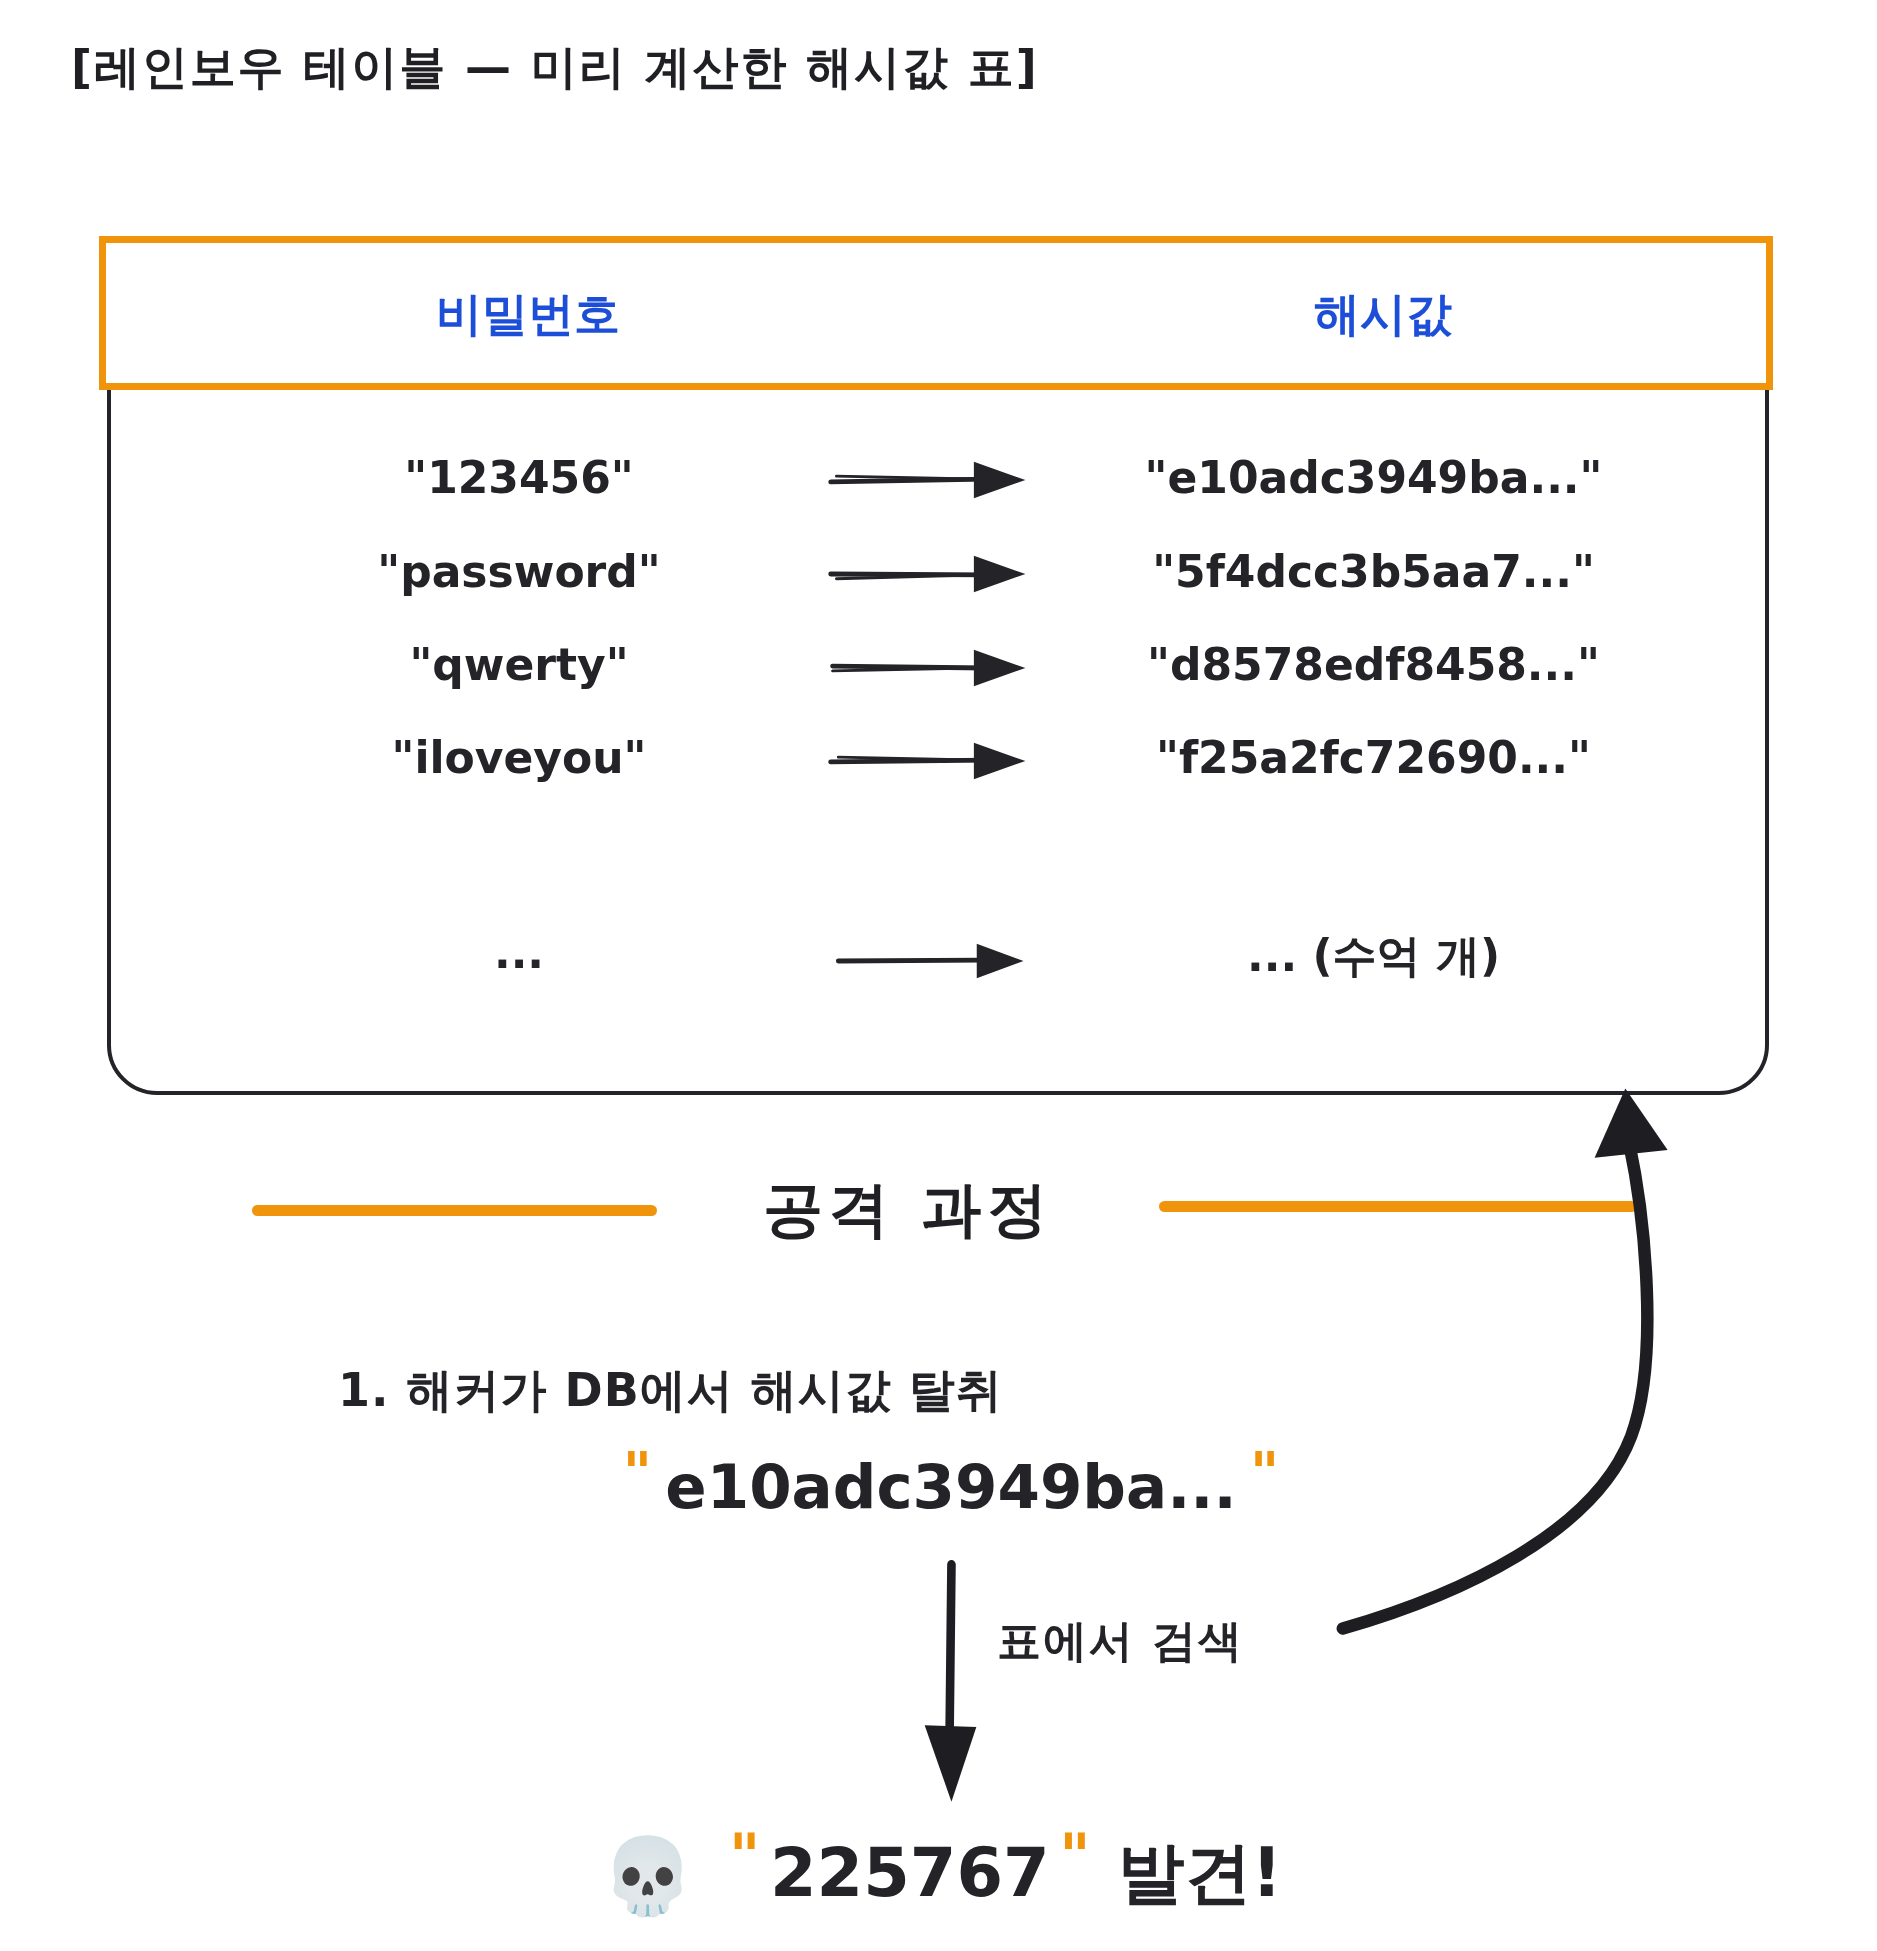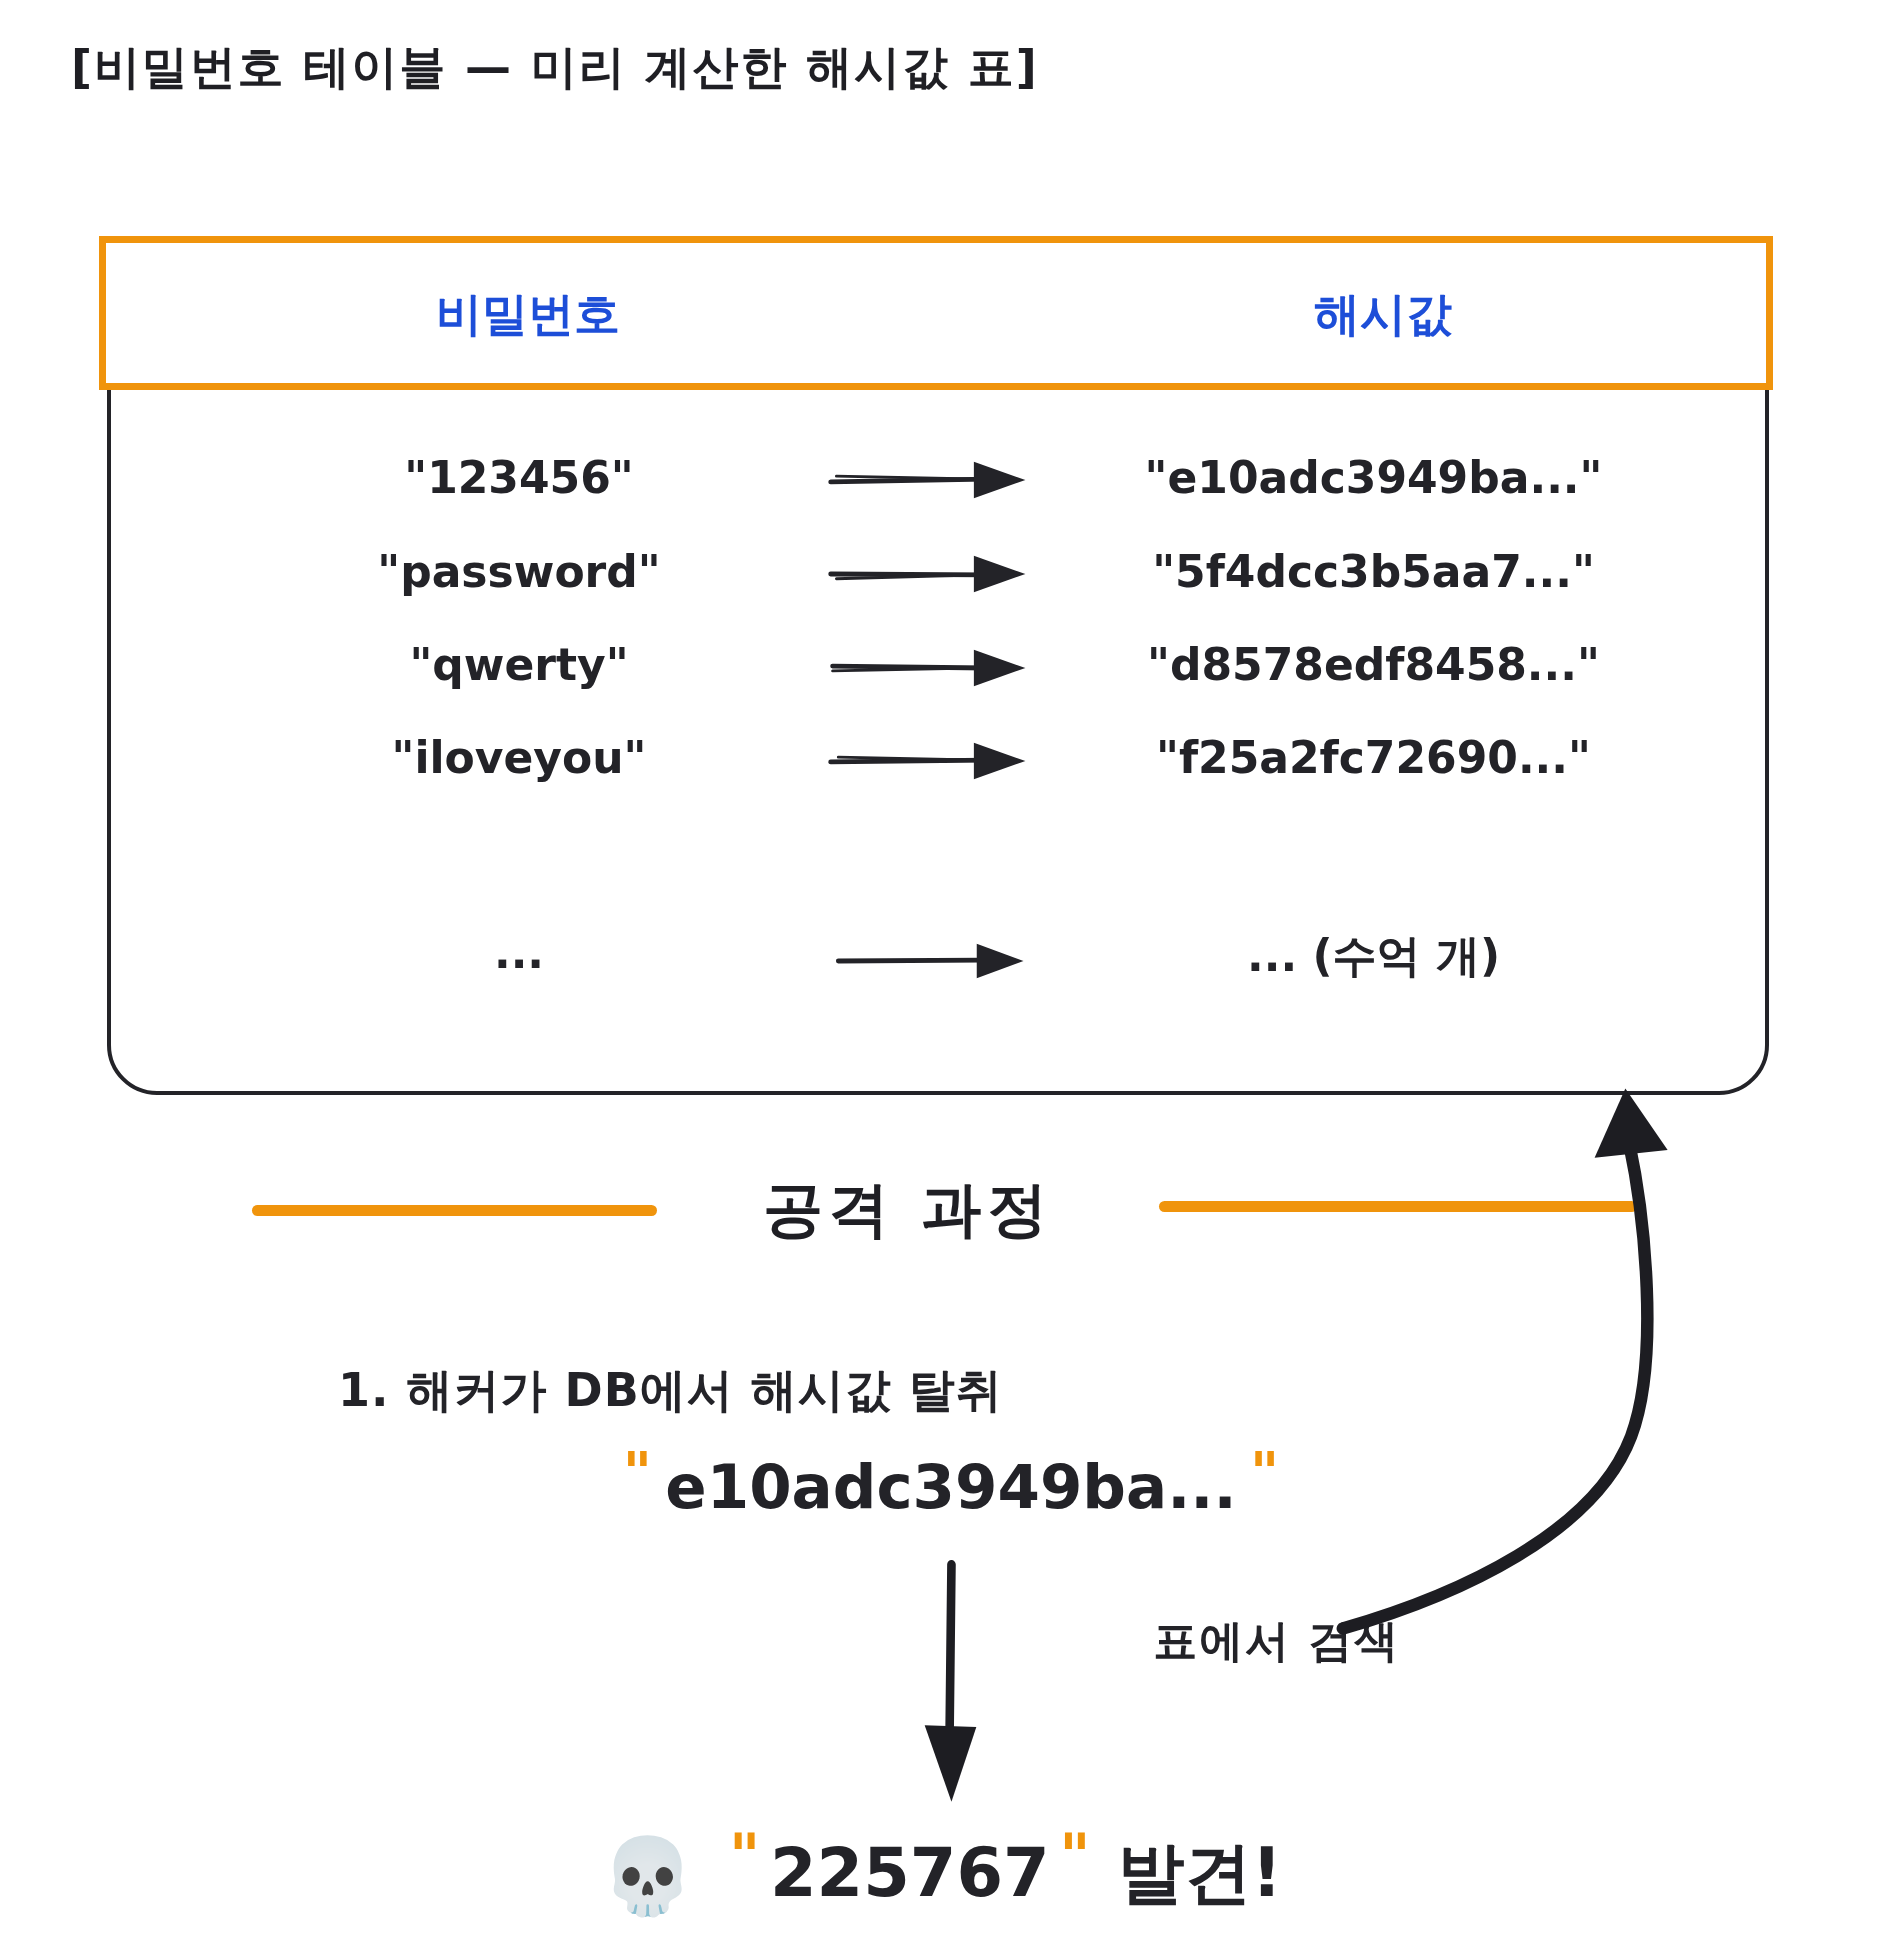--- a/index.html
+++ b/index.html
@@ -57,37 +57,37 @@
   .stolen{
     left:461px;top:1439px;width:980px;text-align:center;
     font-size:61px;font-weight:700;white-space:nowrap;
   }
   .stolen .q{
     color:#F0940C;font-size:56px;vertical-align:17.3px;
     padding:0 13.4px;font-weight:700;
   }
   .search-label{
     left:997px;top:1612px;width:403px;
-    font-size:44px;font-weight:700;letter-spacing:1.9px;text-align:right;
+    font-size:44px;font-weight:700;letter-spacing:1.9px;
   }
   .result{
     left:413px;top:1821px;width:1057px;text-align:center;
     font-size:67px;font-weight:700;white-space:nowrap;
   }
   .result .emoji{font-size:75px;vertical-align:-5.8px;padding-right:25px;}
   .result .q{color:#F0940C;font-size:60px;vertical-align:19px;padding:0 9.6px;}
   .result .suffix{padding-left:17.3px;}
   svg{display:block;}
 </style>
 </head>
 <body>
 
 <div class="canvas">
 
-  <div class="abs title">[비밀번호 테이블 — 미리 계산한 해시값 표]</div>
+  <div class="abs title">[레인보우 테이블 — 미리 계산한 해시값 표]</div>
 
   <div class="abs table-box"></div>
 
   <div class="abs header-box"></div>
   <div class="abs header-label hdr-password">비밀번호</div>
   <div class="abs header-label hdr-hash">해시값</div>
 
   <div class="abs cell pw-col" style="top:452px;">"123456"</div>
   <div class="abs row-arrow" style="top:459px;">
     <svg width="202" height="42" viewBox="0 0 210 44">

